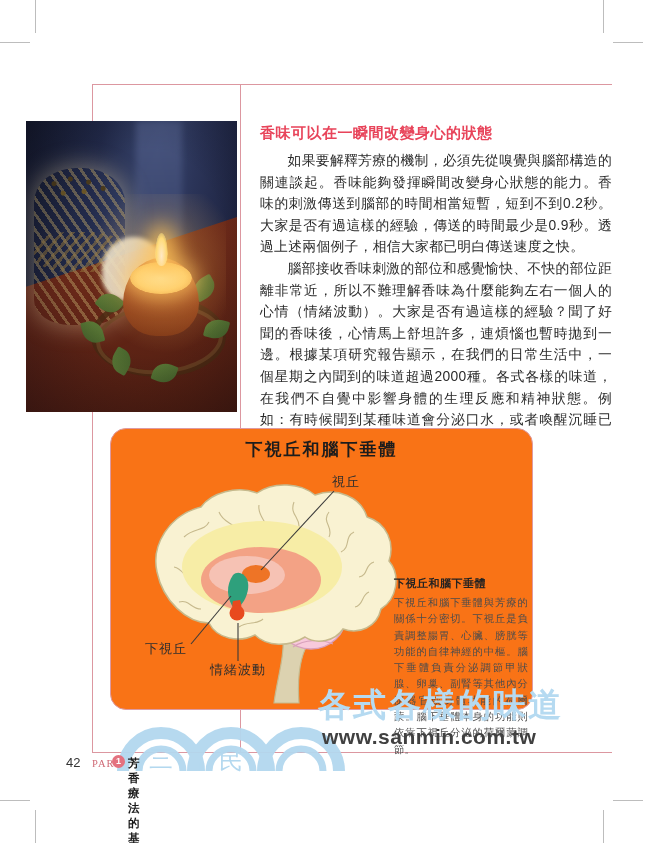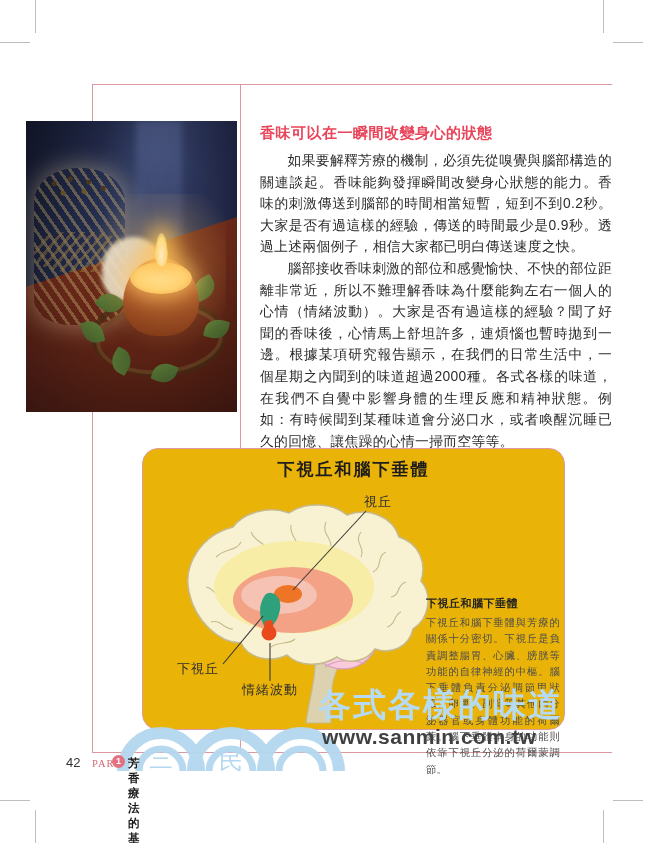--- a/index.html
+++ b/index.html
@@ -61,22 +61,22 @@
   .photo .vignette { position:absolute; inset:0;
            background:radial-gradient(ellipse at 58% 45%, rgba(0,0,0,0) 45%, rgba(2,2,12,.38) 100%); }
 
   
   .article { position:absolute; left:260px; top:124px; width:352px; }
   .article h2 { font-size:15px; font-weight:bold; color:#e8445a; letter-spacing:.5px; margin-bottom:7px; }
   .article p { font-size:13.8px; line-height:21.6px; color:#2b2b2b; text-align:justify;
                text-indent:2em; letter-spacing:.3px; }
 
   
-  .figure-box { position:absolute; left:110px; top:448px; width:423px; height:282px;
-                background:#eab308; border:1px solid #dd9aa2; border-radius:16px;margin-left:32px; }
+  .figure-box { position:absolute; left:110px; top:428px; width:423px; height:282px;
+                background:#f97316; border:1px solid #dd9aa2; border-radius:16px; }
   .figure-title { position:absolute; left:0; right:0; top:9px; text-align:center;
                   font-size:17px; font-weight:bold; color:#1c1c1c; letter-spacing:2px; }
   .brain-svg { position:absolute; left:18px; top:48px; }
   .fig-label { position:absolute; font-size:13px; color:#2e2e2e; letter-spacing:1px; }
   .lbl-thalamus    { left:221px; top:44px; }
   .lbl-hypothalamus{ left:34px;  top:211px; }
   .lbl-pituitary   { left:99px;  top:232px; }
   .fig-sidebar { position:absolute; left:283px; top:147px; width:134px; }
   .fig-sidebar h4 { font-size:11px; font-weight:bold; color:#222; margin-bottom:4px; letter-spacing:.5px; }
   .fig-sidebar p  { font-size:10.3px; line-height:16.3px; color:#4c4c4c; text-align:justify; letter-spacing:.2px; }

